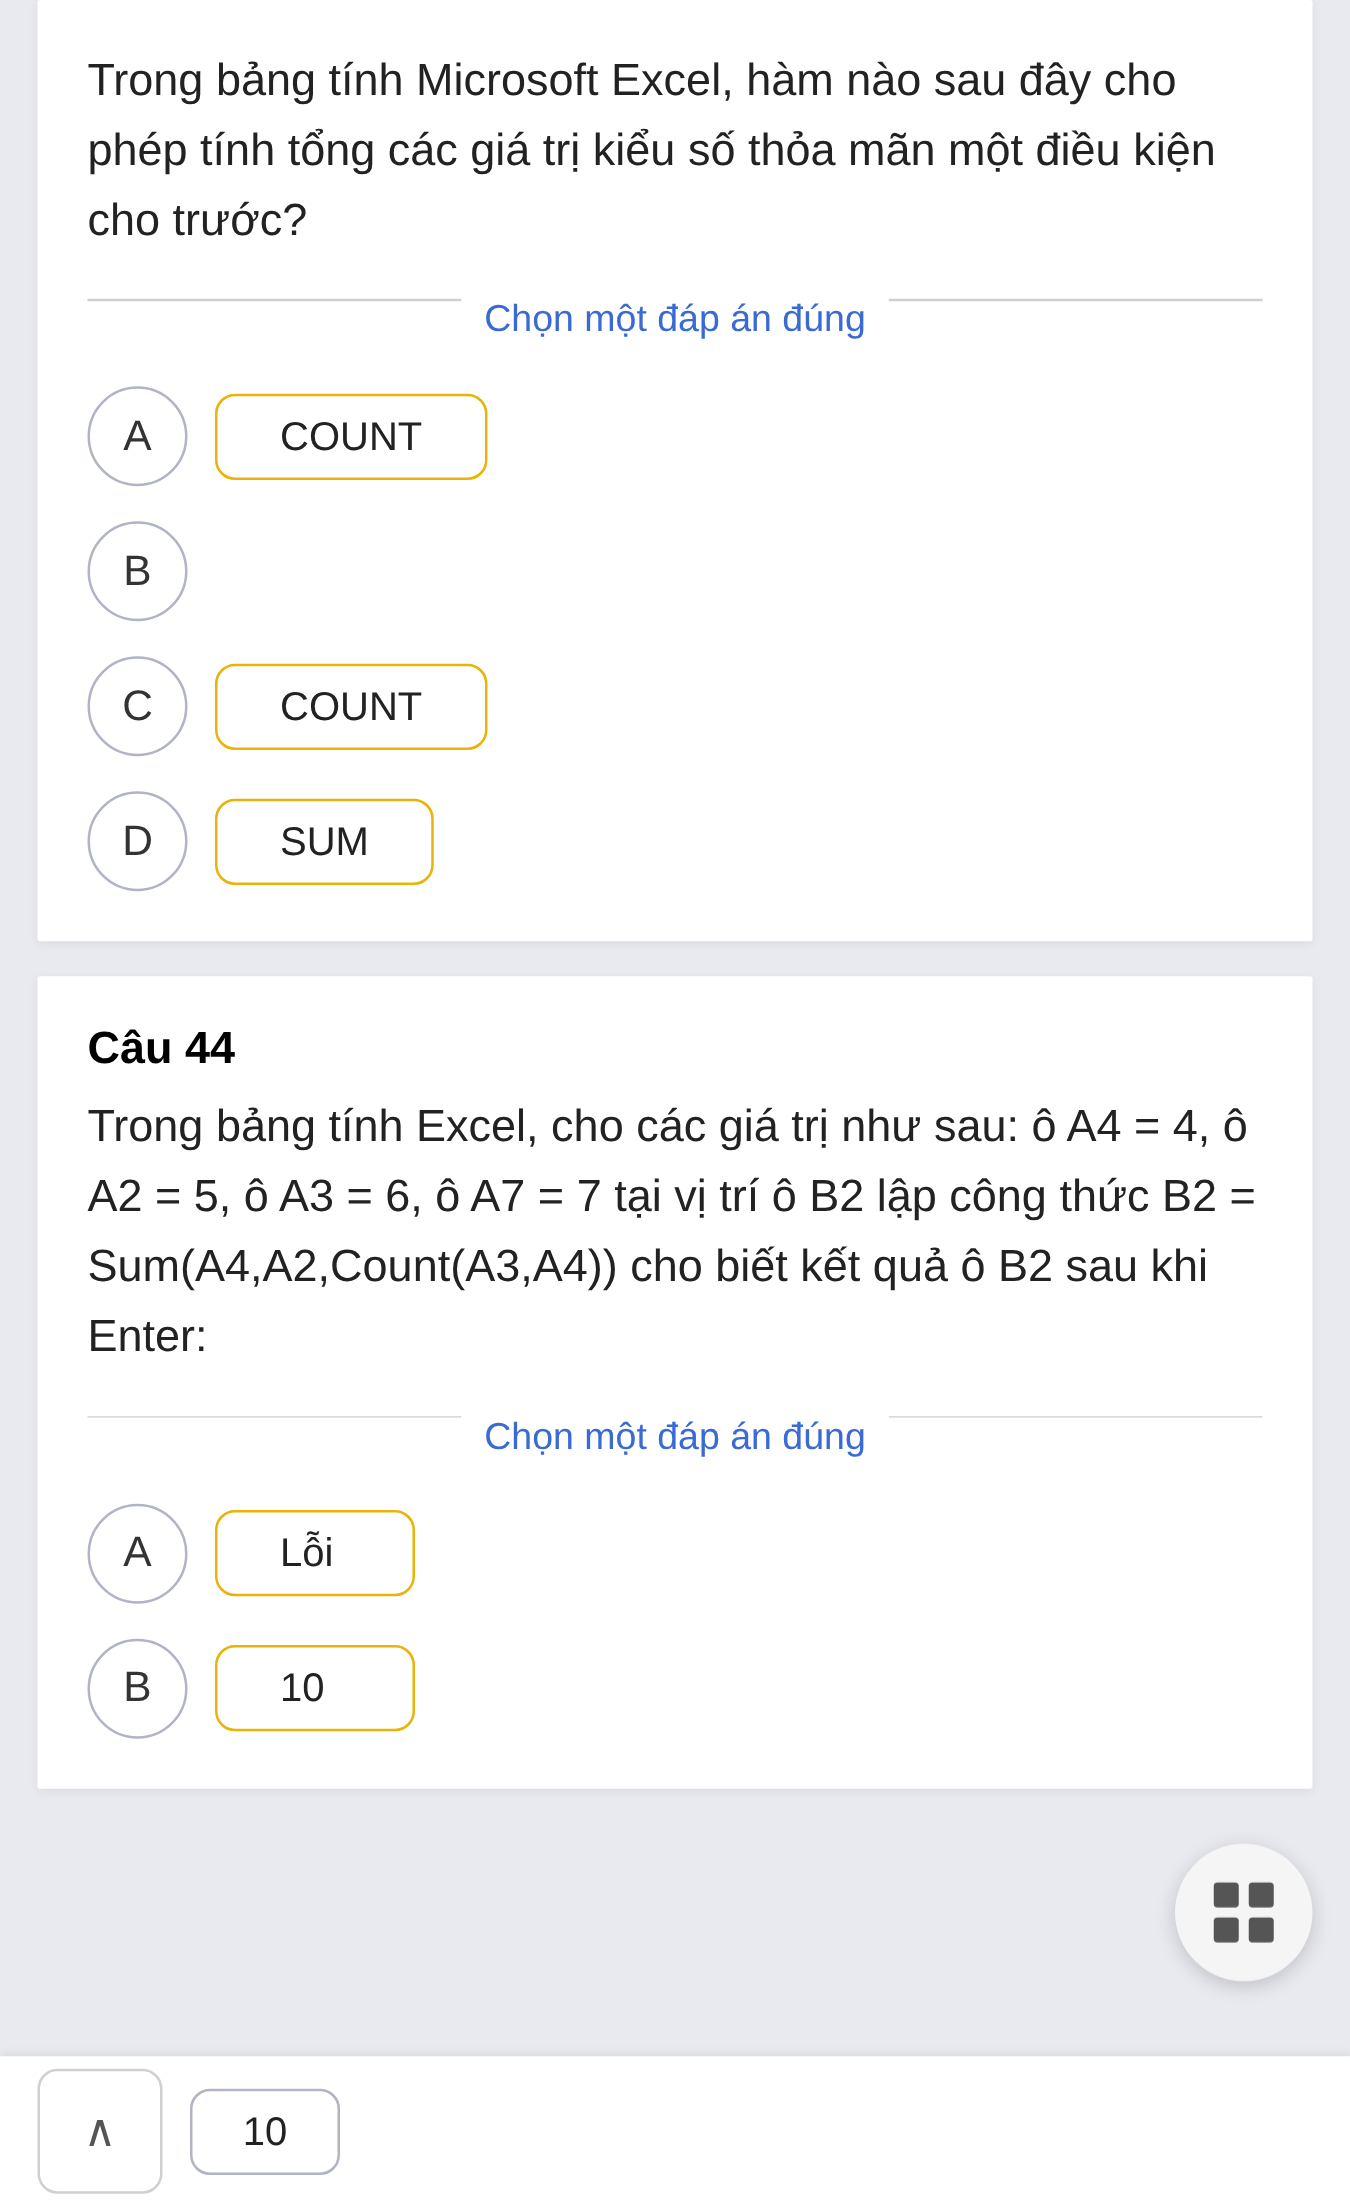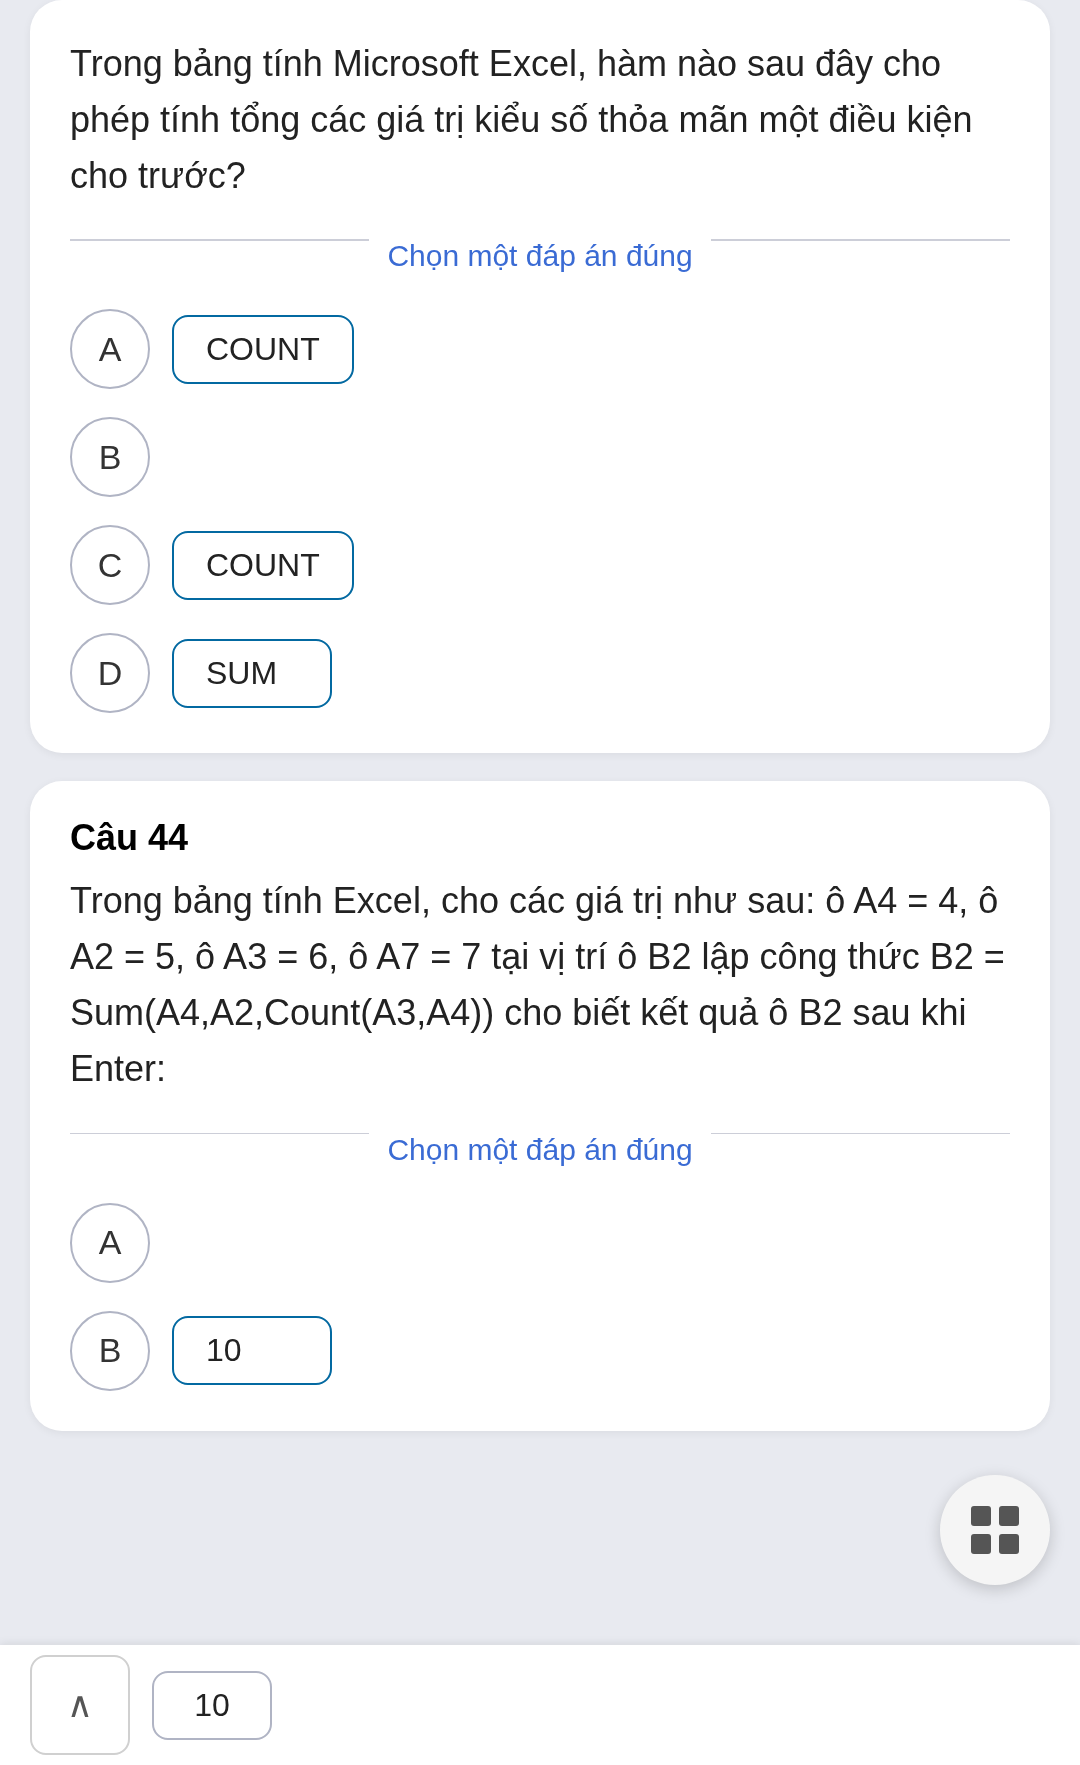--- a/index.html
+++ b/index.html
@@ -19,21 +19,21 @@
 
     .page-container {
       width: 1080px;
       background-color: #e8eaf0;
       padding: 0;
     }
 
     
     .question-card {
       background-color: #ffffff;
-      border-radius: 32px;
+      border-radius: 2px;
       margin: 0 30px 28px 30px;
       padding: 36px 40px 40px 40px;
       box-shadow: 0 2px 8px rgba(0,0,0,0.06);
     }
 
     .question-text {
       font-size: 36px;
       line-height: 1.55;
       color: #222;
       margin-bottom: 36px;
@@ -83,23 +83,23 @@
       align-items: center;
       justify-content: center;
       font-size: 34px;
       font-weight: 500;
       color: #333;
       flex-shrink: 0;
       background: #fff;
     }
 
     .option-value {
-      border: 2px solid #0369a1;
+      border: 2px solid #eab308;
       border-radius: 16px;
-      padding: 14px 32px;
+      padding: 14px 50px;
       font-size: 32px;
       color: #222;
       background: #fff;
       min-width: 160px;
     }
 
     
     .question-number {
       font-size: 36px;
       font-weight: 700;
@@ -220,20 +220,21 @@
     <p class="question-text">Trong bảng tính Excel, cho các giá trị như sau: ô A4 = 4, ô A2 = 5, ô A3 = 6, ô A7 = 7 tại vị trí ô B2 lập công thức B2 = Sum(A4,A2,Count(A3,A4)) cho biết kết quả ô B2 sau khi Enter:</p>
 
     <div class="divider-label">
       <span>Chọn một đáp án đúng</span>
     </div>
 
     <div class="options-list">
 
       <div class="option-row">
         <div class="option-letter">A</div>
+        <div class="option-value">Lỗi</div>
       </div>
 
       <div class="option-row">
         <div class="option-letter">B</div>
         <div class="option-value">10</div>
       </div>
 
     </div>
   </div>
 

